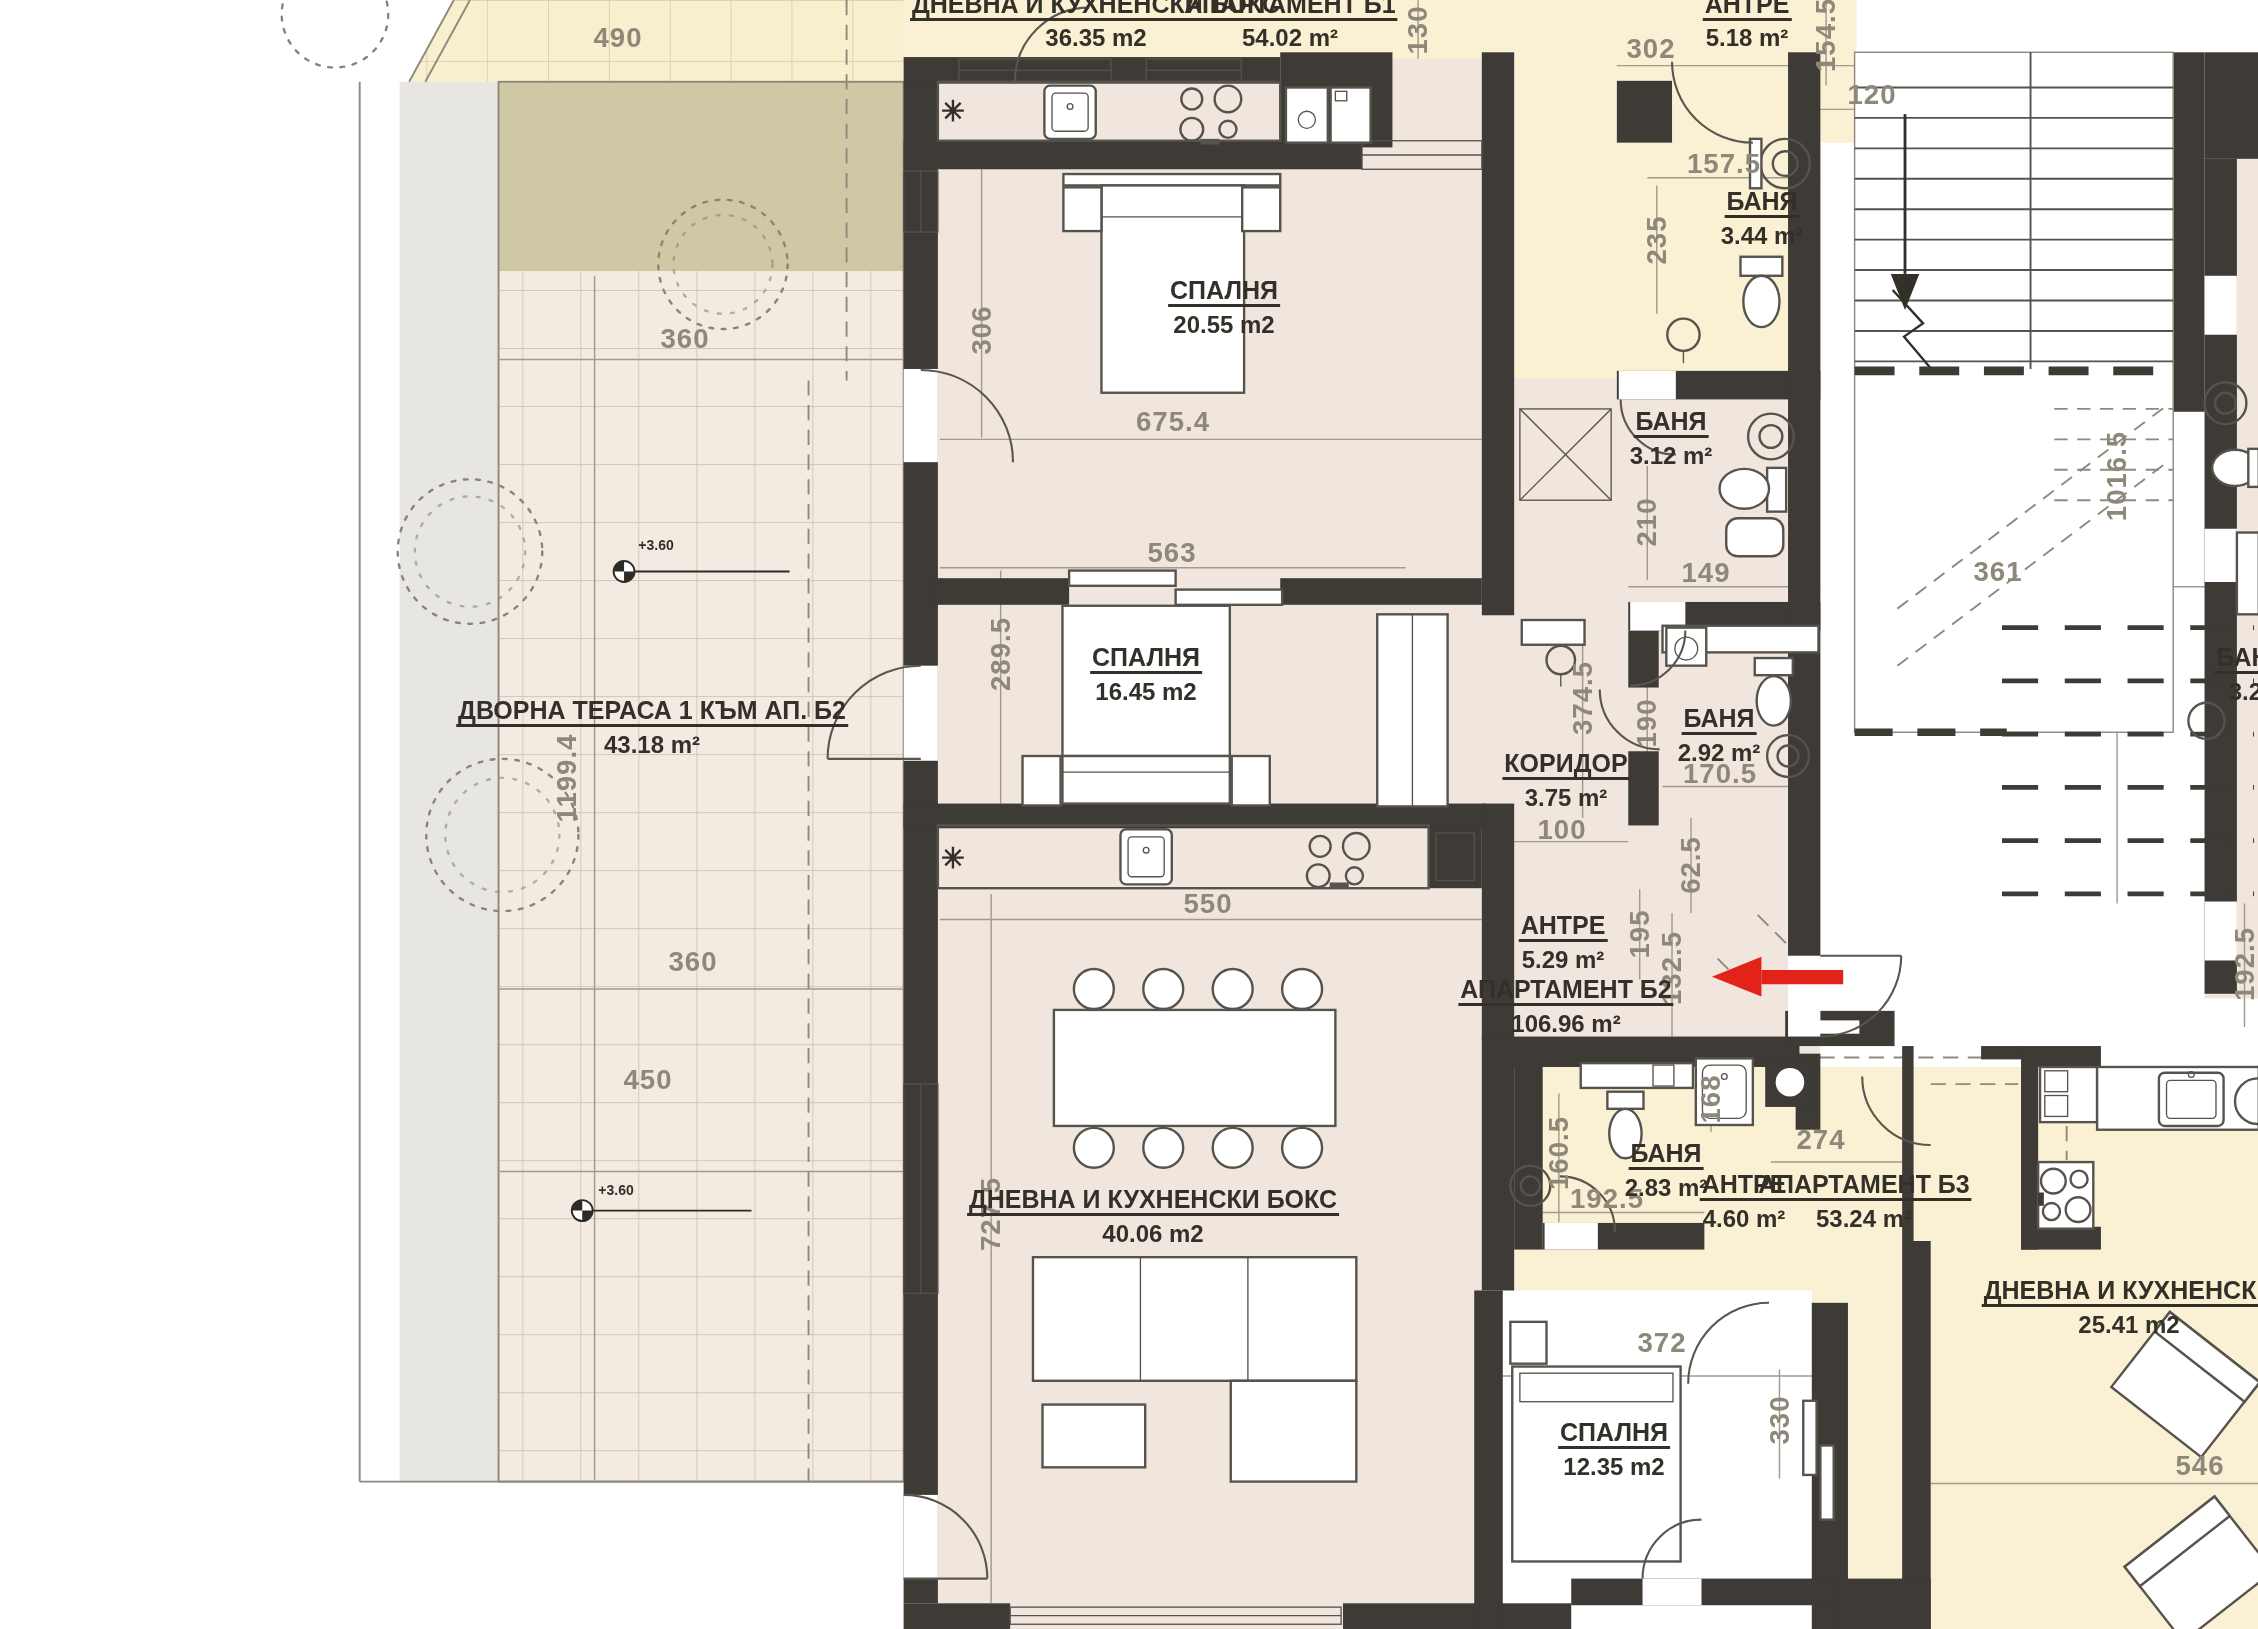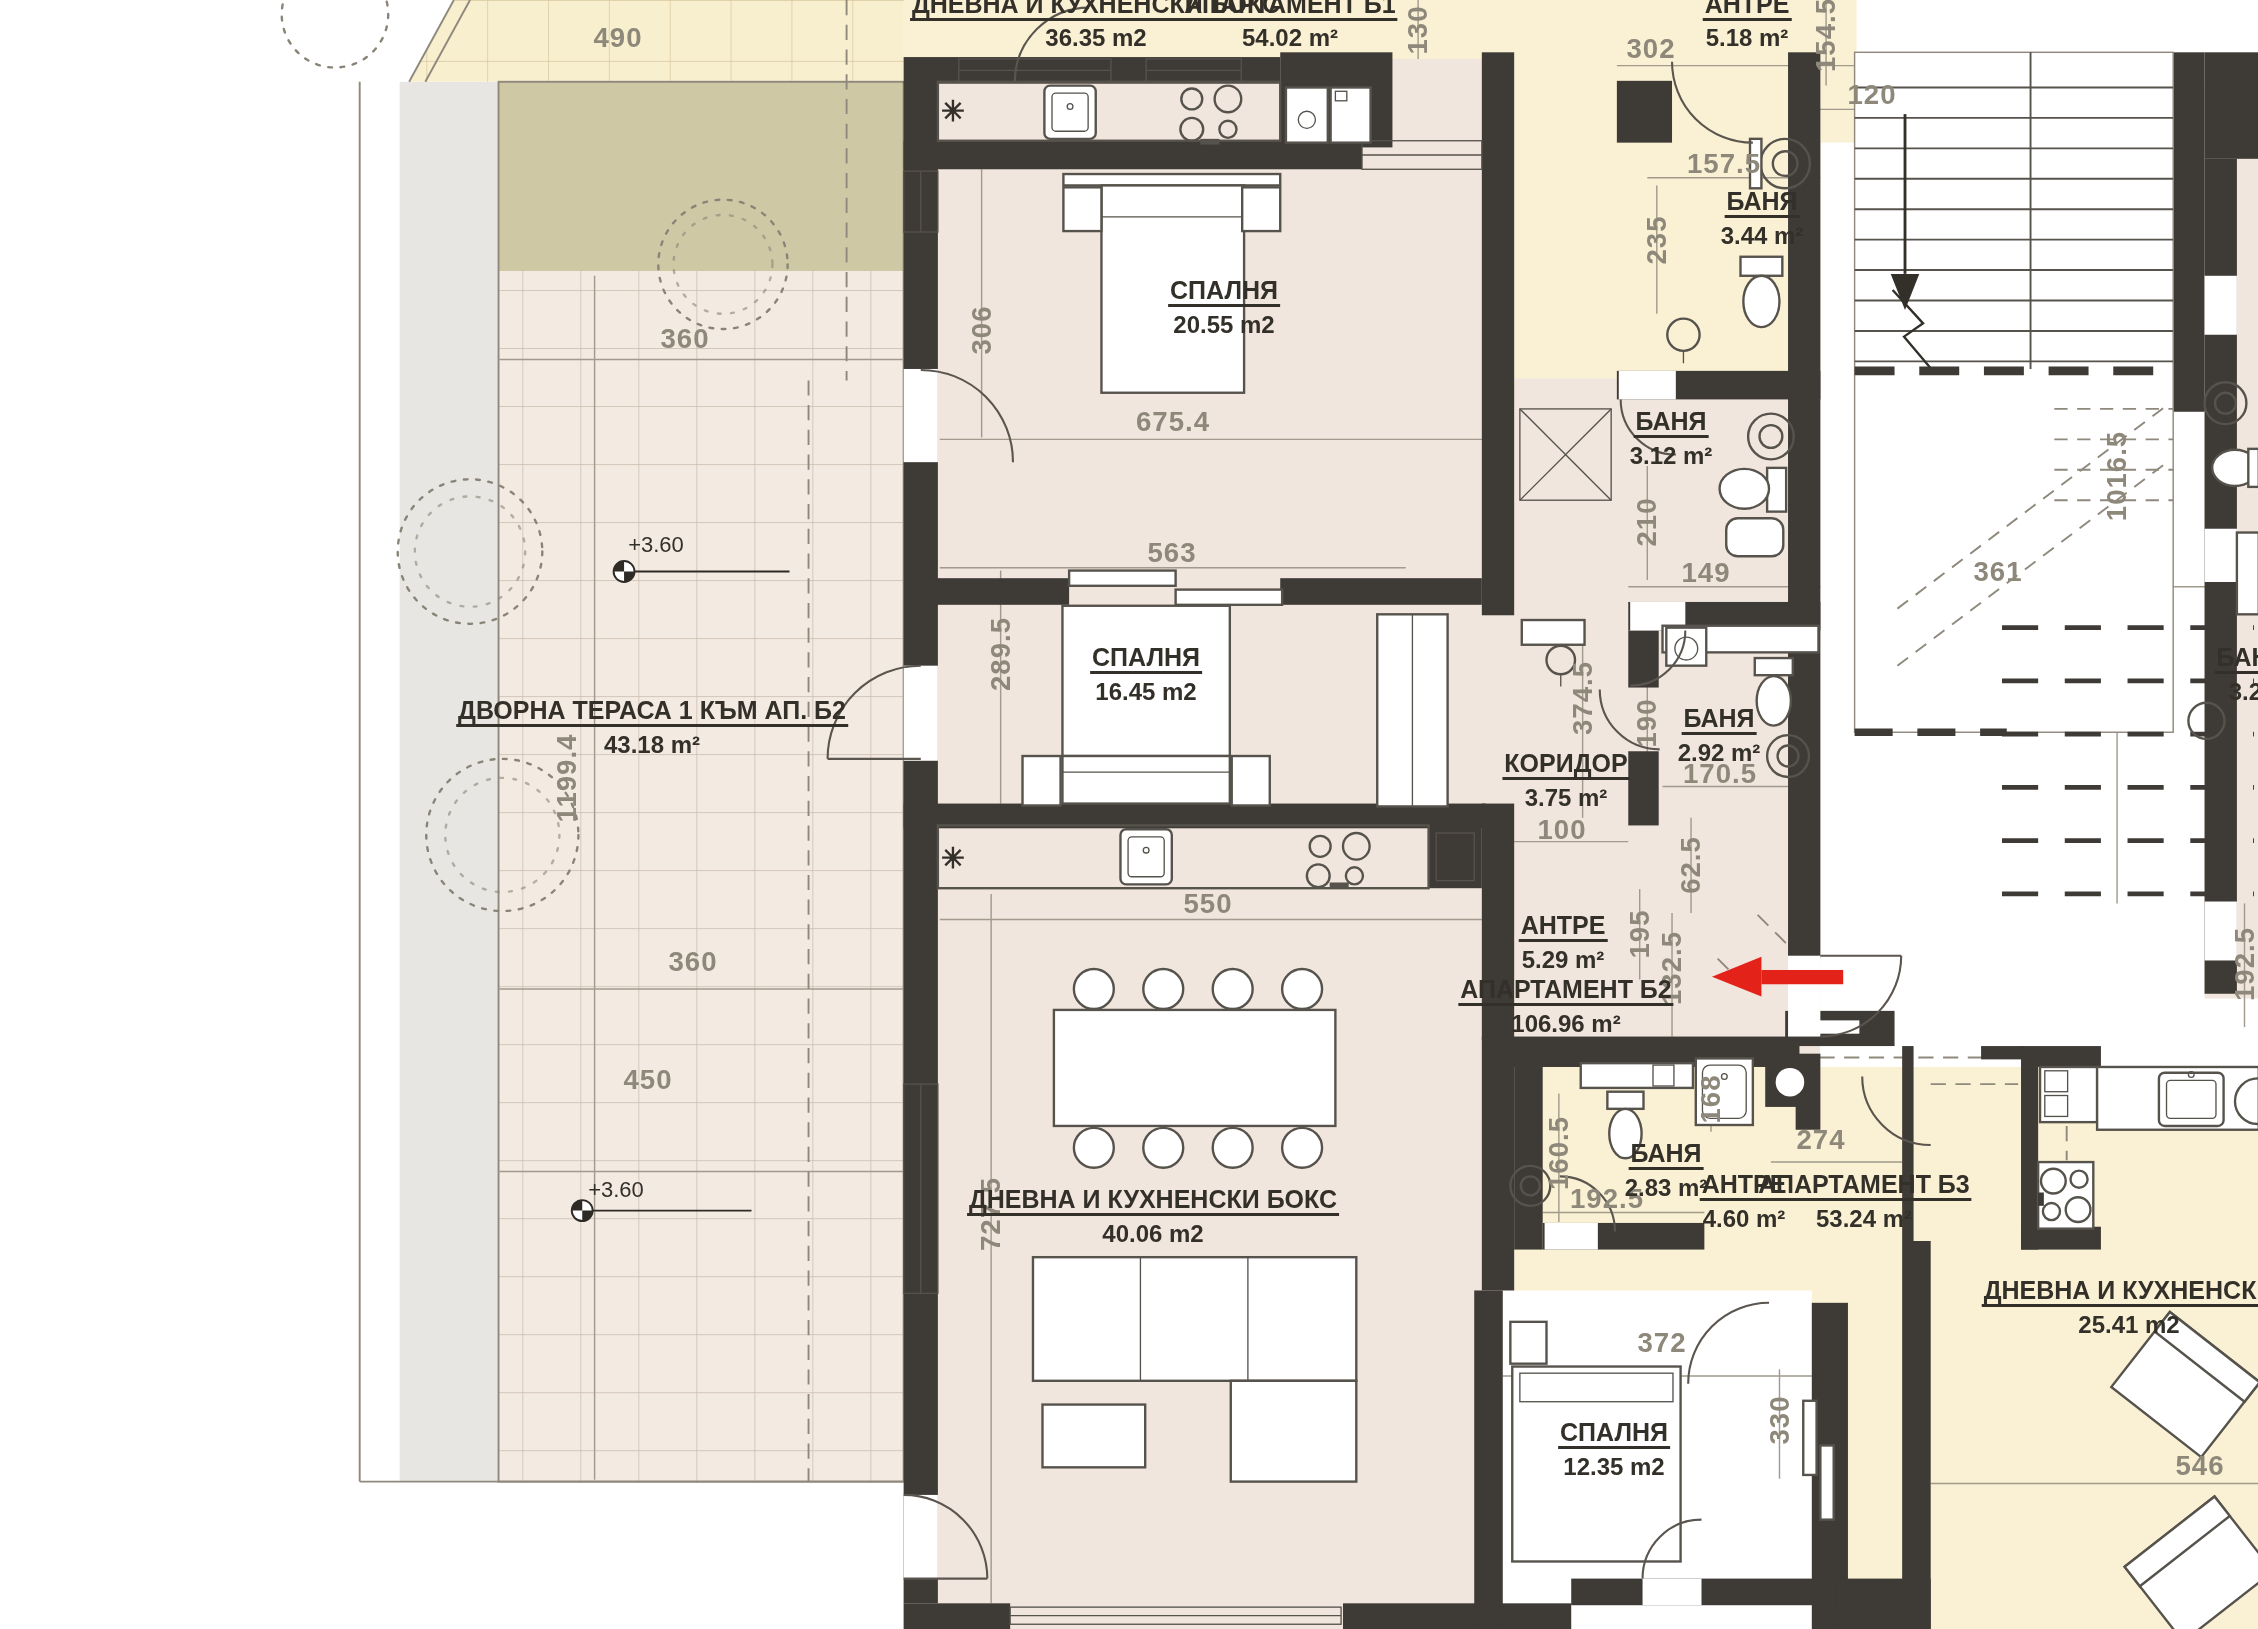--- a/index.html
+++ b/index.html
@@ -8,21 +8,21 @@
   .plan svg{position:absolute;left:0;top:0;}
   .layer{position:absolute;left:0;top:0;width:100%;height:100%;text-align:center;}
   .rlab{position:absolute;transform:translate(-50%,0);display:flex;flex-direction:column;
         align-items:center;color:var(--label_text,#33302a);z-index:5;}
   .rlab .nm{font-size:25px;font-weight:700;border-bottom:3.3px solid var(--label_text,#33302a);
         padding:0 1.9px 1px;white-space:nowrap;line-height:1.05;}
   .rlab .ar{font-size:24px;font-weight:700;margin-top:5.7px;white-space:nowrap;line-height:1;}
   .dim{position:absolute;transform:translate(-50%,-50%);font-size:27.6px;font-weight:600;
         color:var(--dim_text,#8e887a);white-space:nowrap;letter-spacing:1px;z-index:4;line-height:1;}
   .dim.v{transform:translate(-50%,-50%) rotate(-90deg);}
-  .lvl{position:absolute;transform:translate(-50%,-50%);font-size:22px;font-weight:400;
+  .lvl{position:absolute;transform:translate(-50%,-50%);font-size:14px;font-weight:700;
         color:var(--label_text,#33302a);white-space:nowrap;z-index:4;}
   .star{position:absolute;transform:translate(-50%,-50%);font-size:28.5px;font-weight:700;
         color:var(--label_text,#33302a);z-index:4;}
   .w{fill:var(--wall,#3e3a36);}
   .furn{fill:#ffffff;stroke:#56524c;stroke-width:2.5;}
   .furnl{fill:none;stroke:#56524c;stroke-width:2.5;}
   .thin{fill:none;stroke:#56524c;stroke-width:1.4;}
   .dimln{stroke:#a19a8d;stroke-width:1.5;fill:none;}
   .arc{fill:none;stroke:#5a554e;stroke-width:2.2;}
   .dash{fill:none;stroke:#8f897d;stroke-width:2;stroke-dasharray:16 10;}

